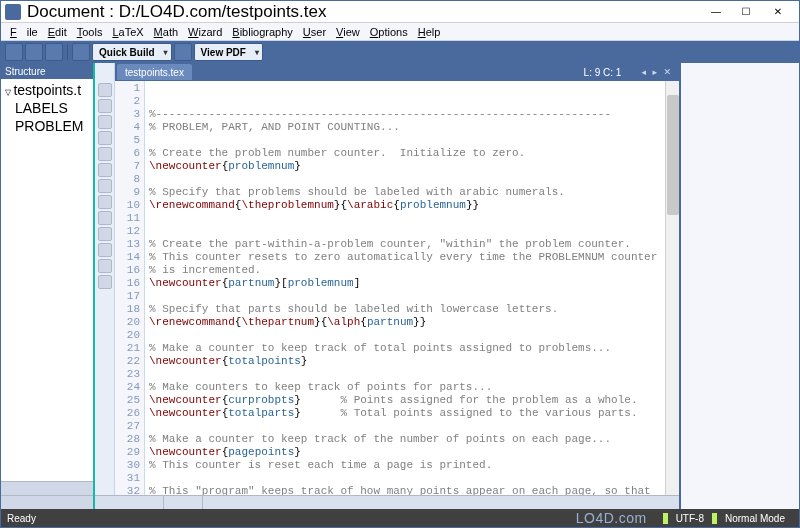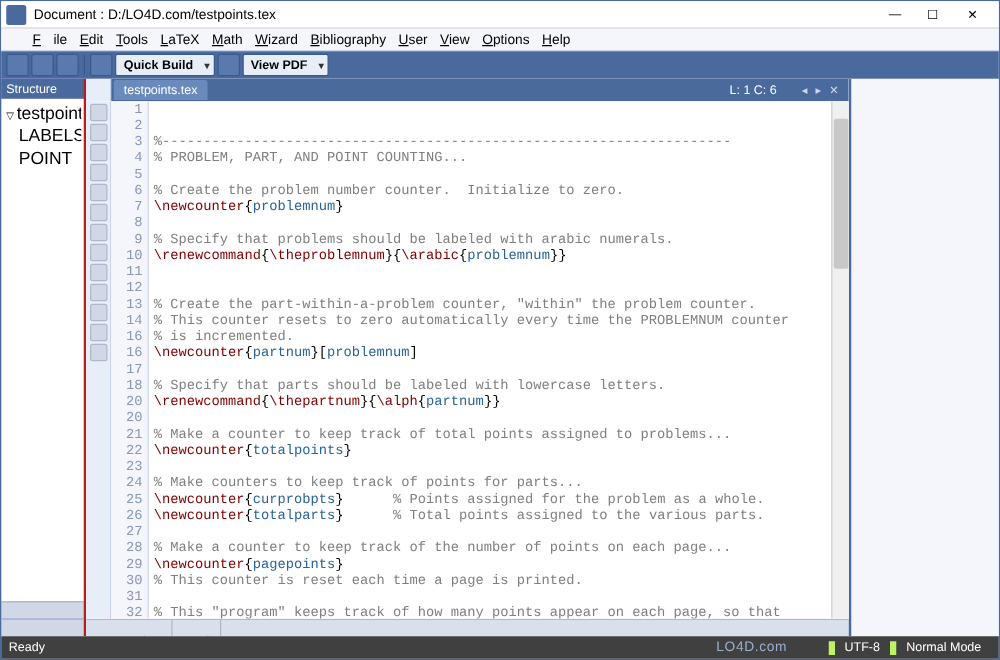--- a/index.html
+++ b/index.html
@@ -22,34 +22,34 @@
 }
 .titlebar {
   height: 22px;
   background: #fff;
   display: flex;
   align-items: center;
   padding: 0 4px;
   border-bottom: 1px solid #d0d0d0;
 }
 .titlebar .icon { width: 16px; height: 16px; background: #4a6a9e; margin-right: 6px; border-radius: 2px; }
-.titlebar .title { flex: 1; font-size: 11px; color: #000; }
+.titlebar .title { flex: 1; font-size: 17px; color: #000; }
 .titlebar .winbtns { display: flex; gap: 0; }
 .titlebar .winbtn {
   width: 30px; height: 18px;
   display: flex; align-items: center; justify-content: center;
   font-size: 10px; color: #000;
 }
 .titlebar .winbtn.close { width: 34px; }
 .menubar {
   height: 18px;
   background: #f4f6fb;
   display: flex;
   align-items: center;
-  padding: 0 20px;
+  padding: 0 4px;
   font-size: 11px;
   border-bottom: 1px solid #c8d4e8;
 }
 .menubar span { padding: 0 5px; cursor: default; }
 .menubar span u { text-decoration: underline; }
 .toolbar {
   height: 22px;
   background: #4a6a9e;
   display: flex;
   align-items: center;
@@ -81,23 +81,23 @@
   right: 3px;
   font-size: 8px;
   color: #333;
 }
 .main {
   flex: 1;
   display: flex;
   overflow: hidden;
 }
 .sidebar {
-  width: 68px;
-  background: #6d28d9;
-  border-right: 2px solid #b91c1c;
+  width: 94px;
+  background: #14b8a6;
+  border-right: 2px solid #14b8a6;
   display: flex;
   flex-direction: column;
 }
 .sidebar .header {
   background: #4a6a9e;
   color: #fff;
   font-size: 10px;
   padding: 2px 4px;
   height: 16px;
   display: flex;
@@ -237,23 +237,23 @@
   background: #404040;
   color: #fff;
   display: flex;
   align-items: center;
   font-size: 10px;
   padding: 0 6px;
 }
 .statusbar .sp { flex: 1; }
 .statusbar .watermark {
   color: #9ab0d0;
-  font-size: 11px;
+  font-size: 14px;
   letter-spacing: 0.5px;
-  margin-right: 33px;
+  margin-right: 16px;
 }
 .statusbar .cell { padding: 0 8px; border-left: 5px solid #bef264; }
 .bottom-msgbar {
   height: 14px;
   background: #d8e0ee;
   border-top: 1px solid #b0b8c8;
   display: flex;
   font-size: 8px;
 }
 .bottom-msgbar .mtab { padding: 11px 6px; border-right: 1px solid #b0b8c8; color: #555; text-decoration: underline; }
@@ -298,34 +298,34 @@
     <div class="dropdown">View PDF</div>
   </div>
 
   <div class="main">
 
     <div class="sidebar">
       <div class="header">Structure</div>
       <div class="tree">
         <div class="tree-item root">testpoints.t</div>
         <div class="tree-item">LABELS</div>
-        <div class="tree-item">POINT</div>
+        <div class="tree-item">PROBLEM</div>
       </div>
       <div class="bottom-tabs">
         <div class="btab"></div>
         <div class="btab"></div>
       </div>
     </div>
 
     <div class="editor-area">
       <div class="editor-toolbar-row">
         <div class="editor-iconcol"></div>
         <div class="editor-tabs">
           <div class="etab">testpoints.tex</div>
-          <div class="cursor-info">L: 1 C: 6</div>
+          <div class="cursor-info">L: 9 C: 1</div>
           <div class="tabicons">◂ ▸ ✕</div>
         </div>
       </div>
       <div class="editor-body">
         <div class="icon-column">
           <div class="ic"></div>
           <div class="ic"></div>
           <div class="ic"></div>
           <div class="ic"></div>
           <div class="ic"></div>

